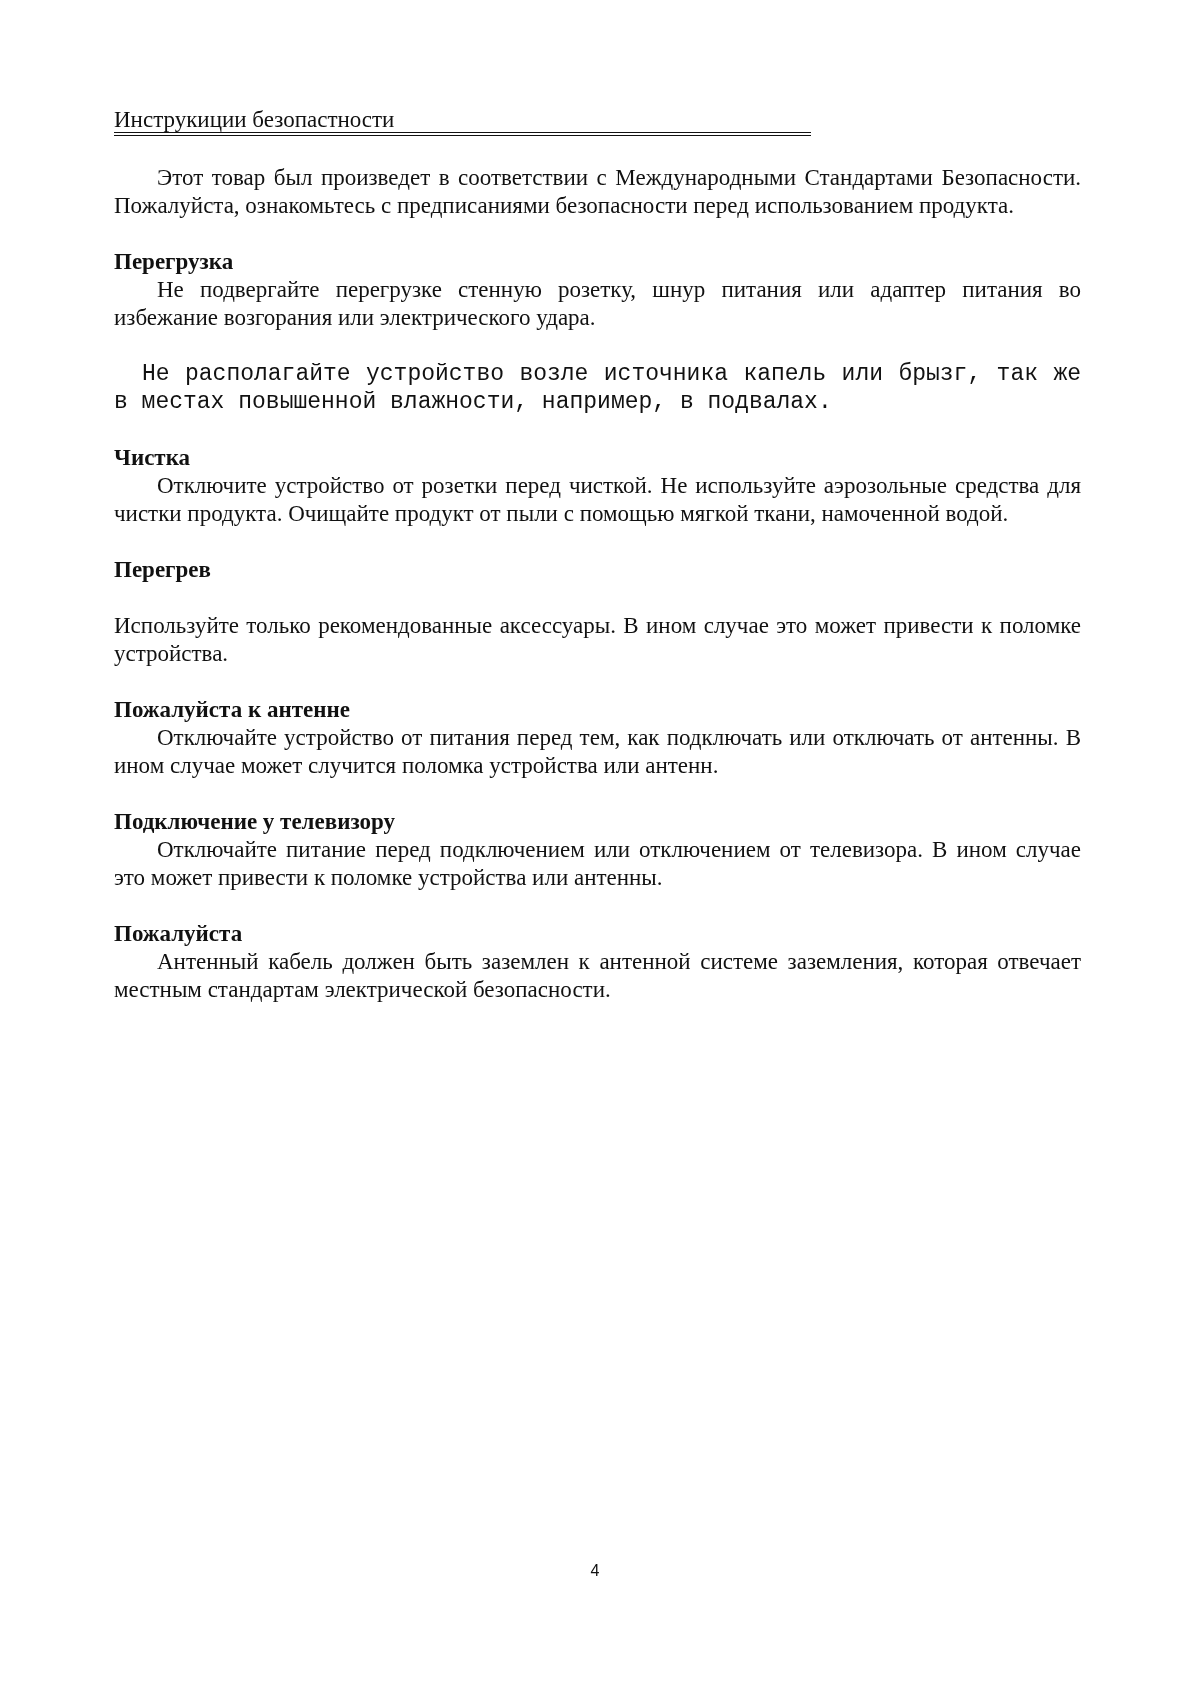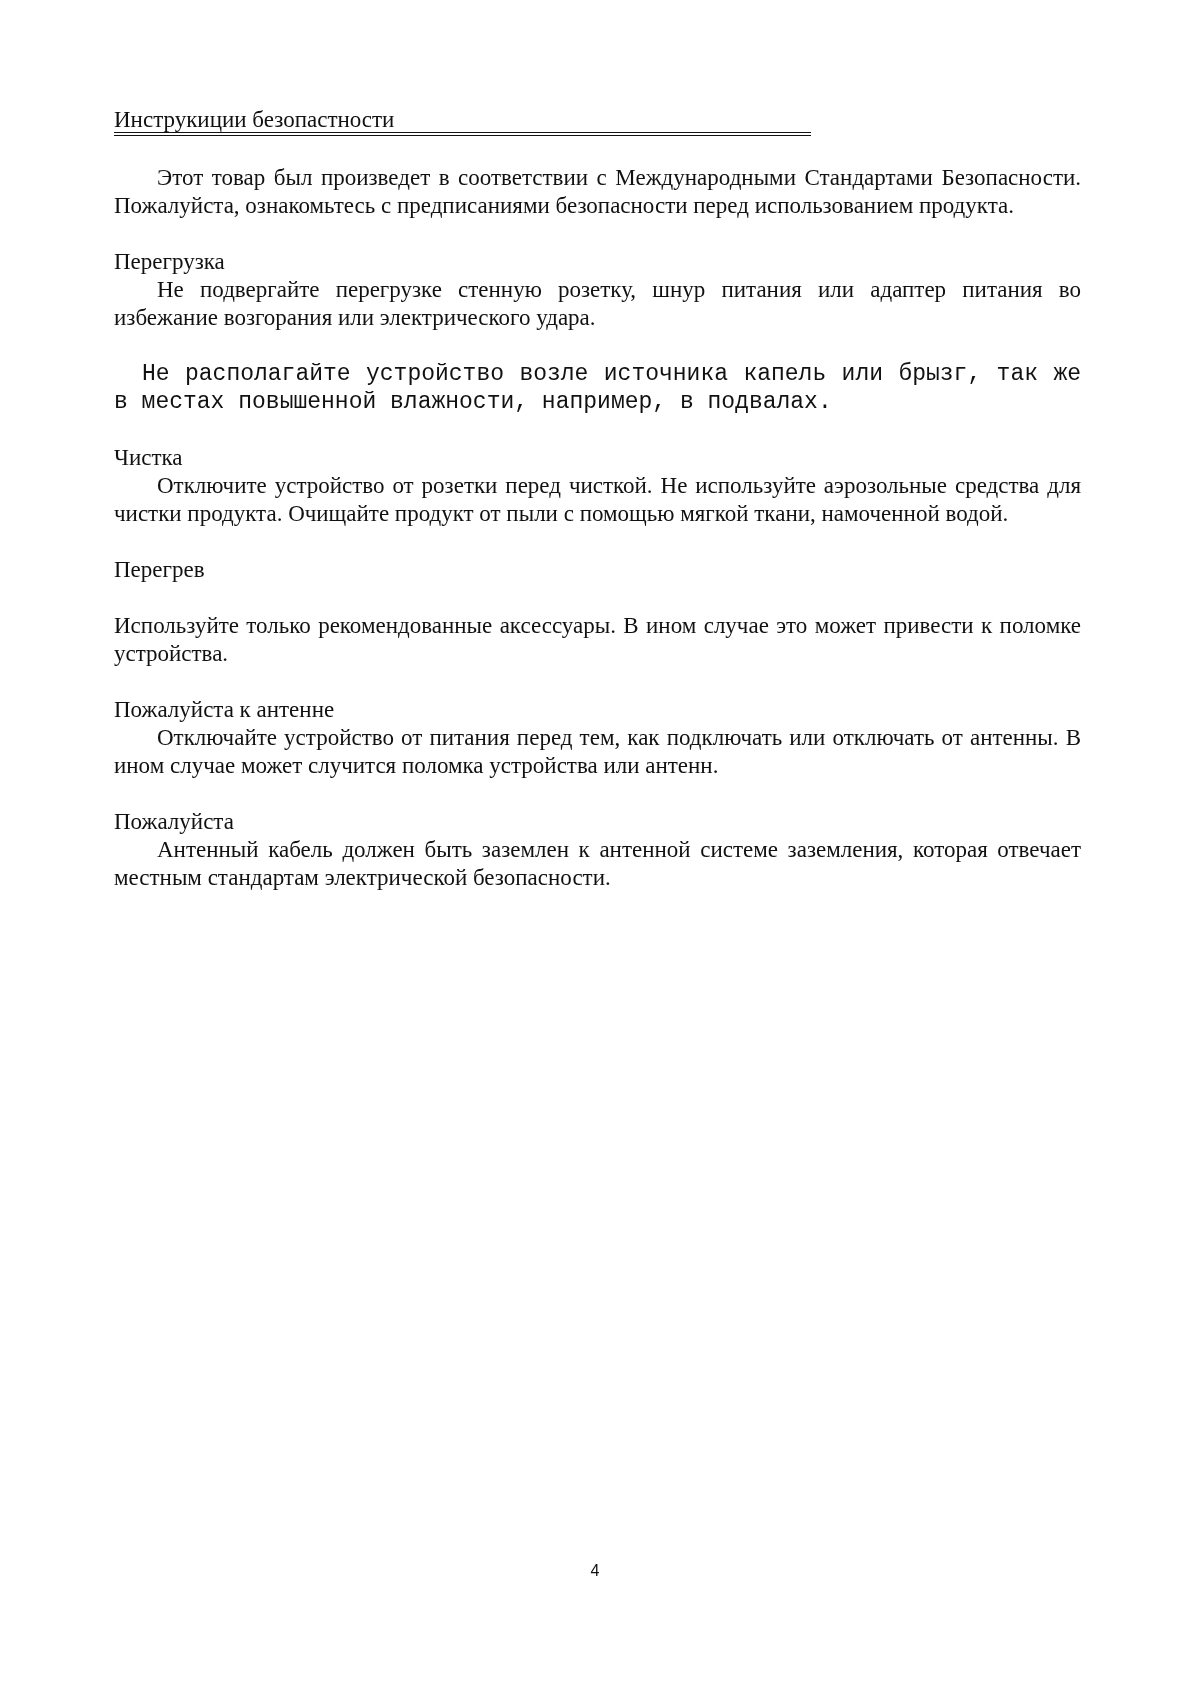--- a/index.html
+++ b/index.html
@@ -20,21 +20,21 @@
     margin-top: 0;
   }
   .title {
     display: inline-block; line-height: 28px; position: relative; top: 2px;
   }
   .para {
     text-align: justify; margin: 0;
     text-align-last: left;
   }
   .section { margin-top: 28px; }
-  .heading { margin: 0; font-weight: normal; font-size: 23px; line-height: 28px; }
+  .heading { margin: 0; font-weight: bold; font-size: 23px; line-height: 28px; }
   .ind-43 { text-indent: 43px; }
   .ind-28 { text-indent: 28px; font-family: Liberation Mono, monospace; }
   .ind-21 { text-indent: 21px; }
   .ind-0 { text-indent: 0; }
   .page-number {
     position: absolute; top: 1562px; left: 0; width: 1190px; text-align: center;
     font-family: "Liberation Sans", "DejaVu Sans", sans-serif; font-size: 16px;
   }
 </style>
 </head>
@@ -67,20 +67,24 @@
 
   <div class="section">
     <p class="para ind-0">Используйте только рекомендованные аксессуары. В ином случае это может привести к поломке устройства.</p>
   </div>
 
   <div class="section">
     <h2 class="heading">Пожалуйста к антенне</h2>
     <p class="para ind-43">Отключайте устройство от питания перед тем, как подключать или отключать от антенны. В ином случае может случится поломка устройства или антенн.</p>
   </div>
 
+  <div class="section">
+    <h2 class="heading">Подключение у телевизору</h2>
+    <p class="para ind-43">Отключайте питание перед подключением или отключением от телевизора. В ином случае это может привести к поломке устройства или антенны.</p>
+  </div>
 
   <div class="section">
     <h2 class="heading">Пожалуйста</h2>
     <p class="para ind-43">Антенный кабель должен быть заземлен к антенной системе заземления, которая отвечает местным стандартам электрической безопасности.</p>
   </div>
 </div>
 
 <div class="page-number">4</div>
 
 </body></html>

